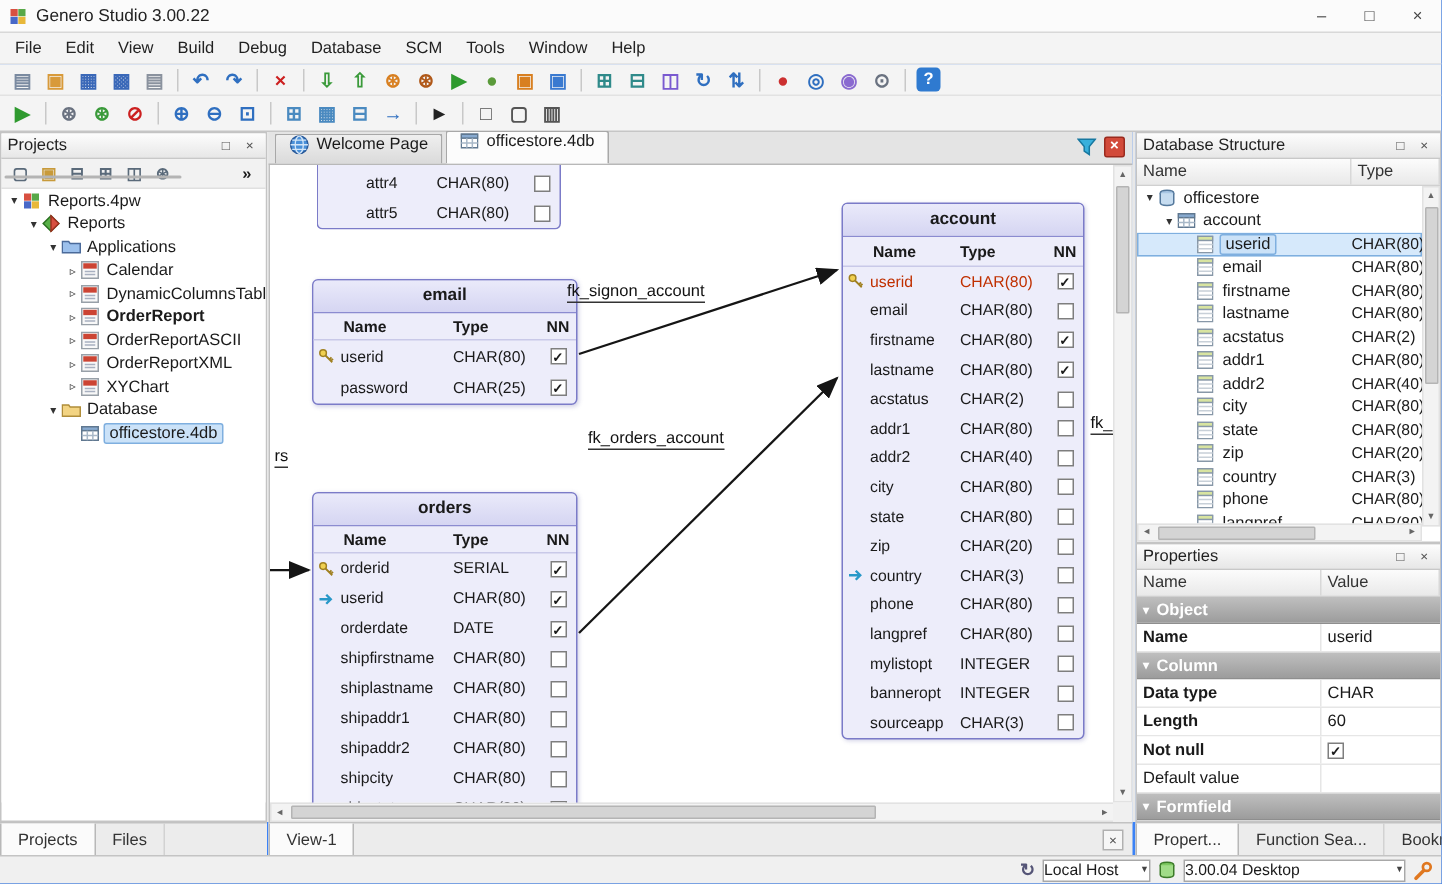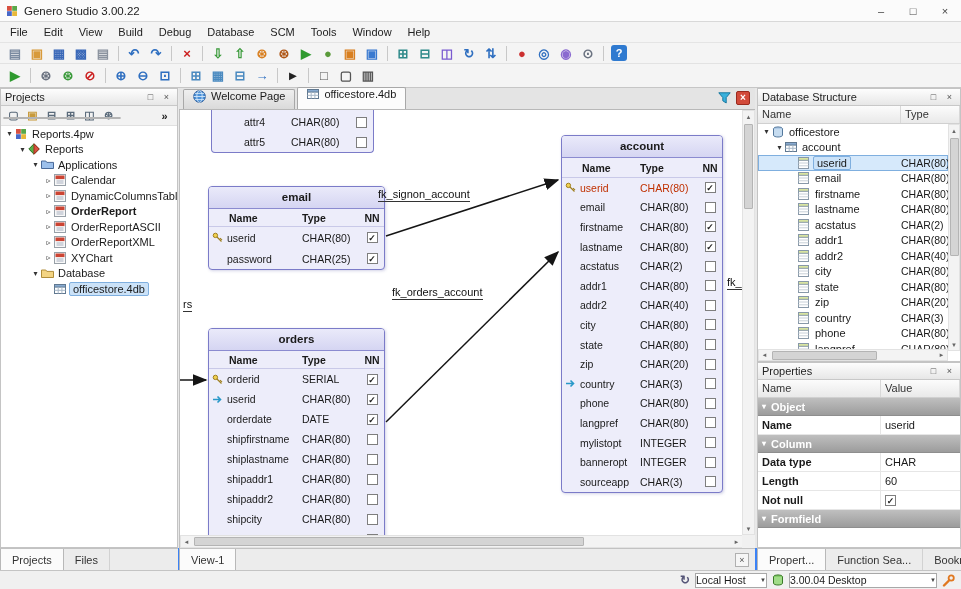--- a/index.html
+++ b/index.html
@@ -942,20 +942,26 @@
           <span class="pval">
             <span>60</span>
           </span>
         </div>
         <div class="prow">
           <span class="pname b">Not null</span>
           <span class="pval">
             <span class="cb on">✓</span>
           </span>
         </div>
+        <div class="prow">
+          <span class="pname">Default value</span>
+          <span class="pval">
+            <span></span>
+          </span>
+        </div>
         <div class="psec">
           <span class="psec-arrow">▾</span>
           <span>Formfield</span>
         </div>
       </div>
   </div>
 
   <div class="tabstrip" id="bltabs">
       <span class="btab active">Projects</span>
       <span class="btab">Files</span>

